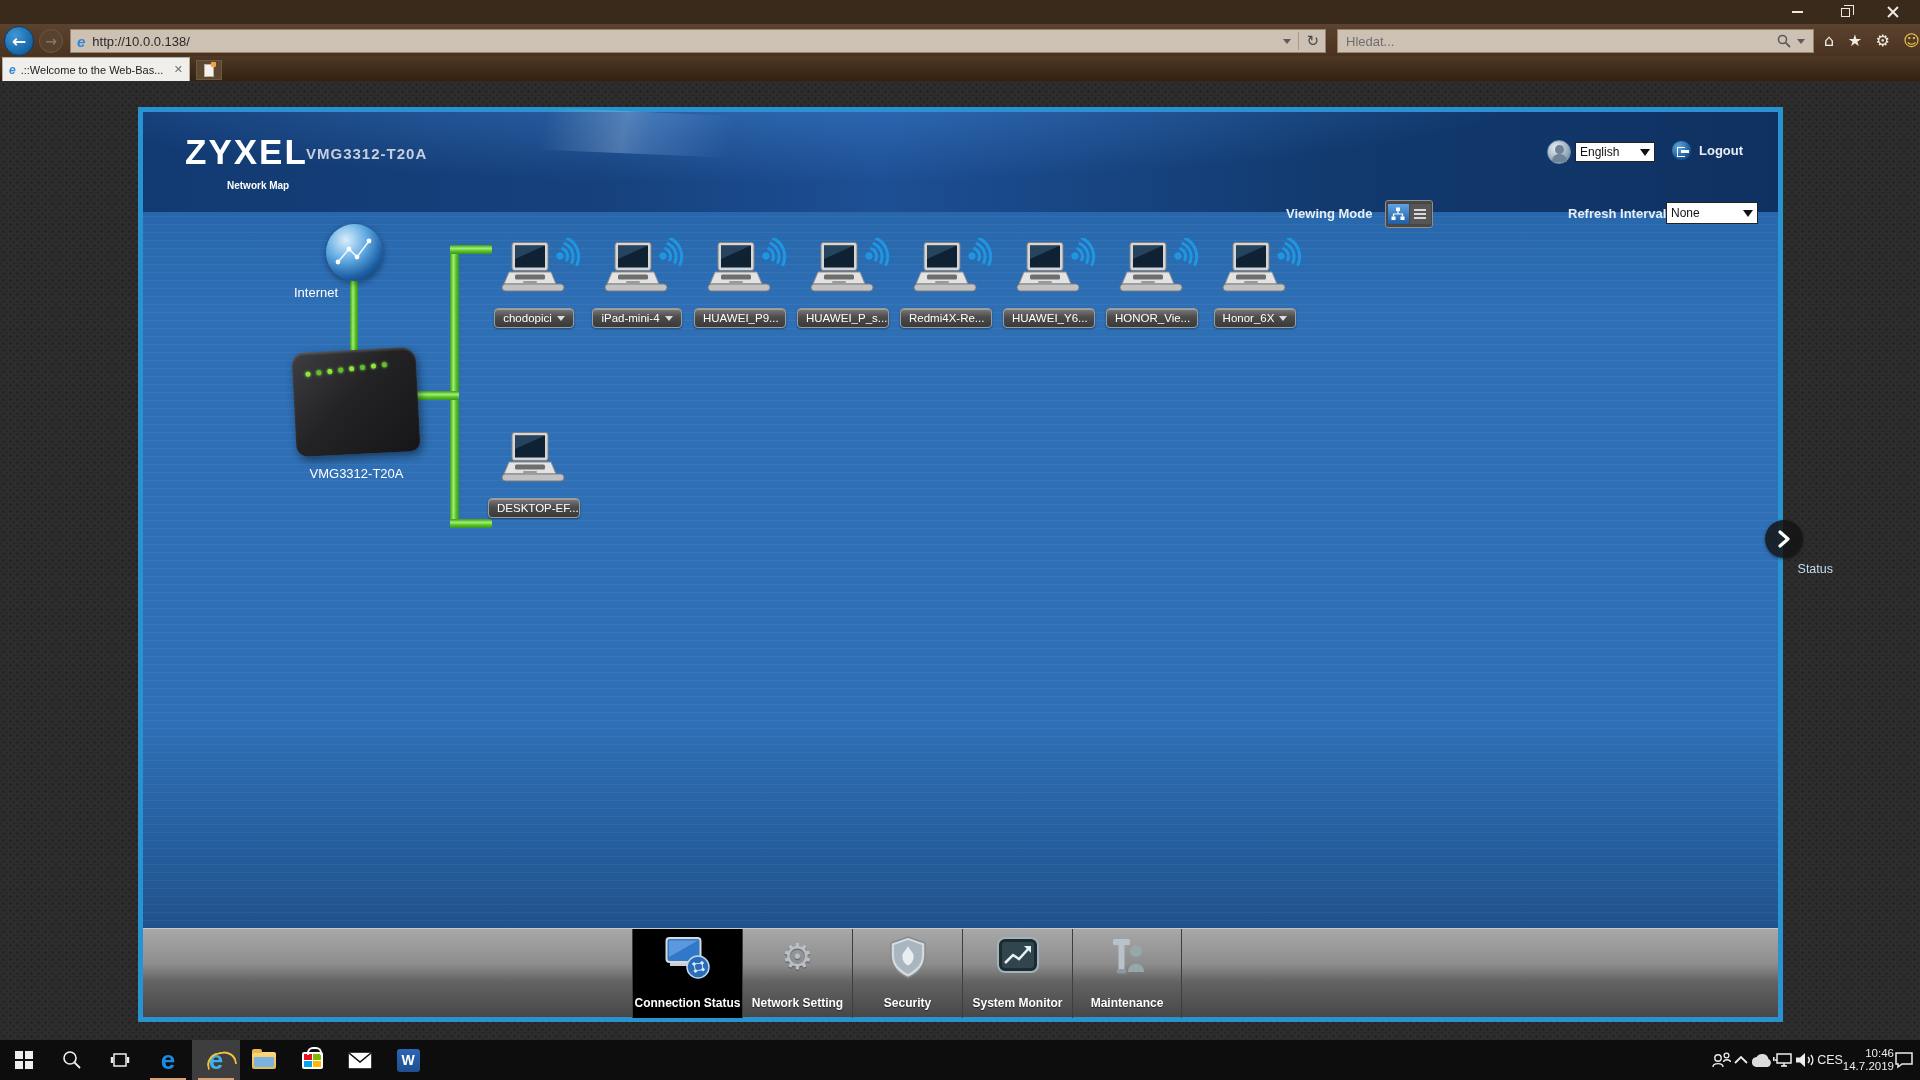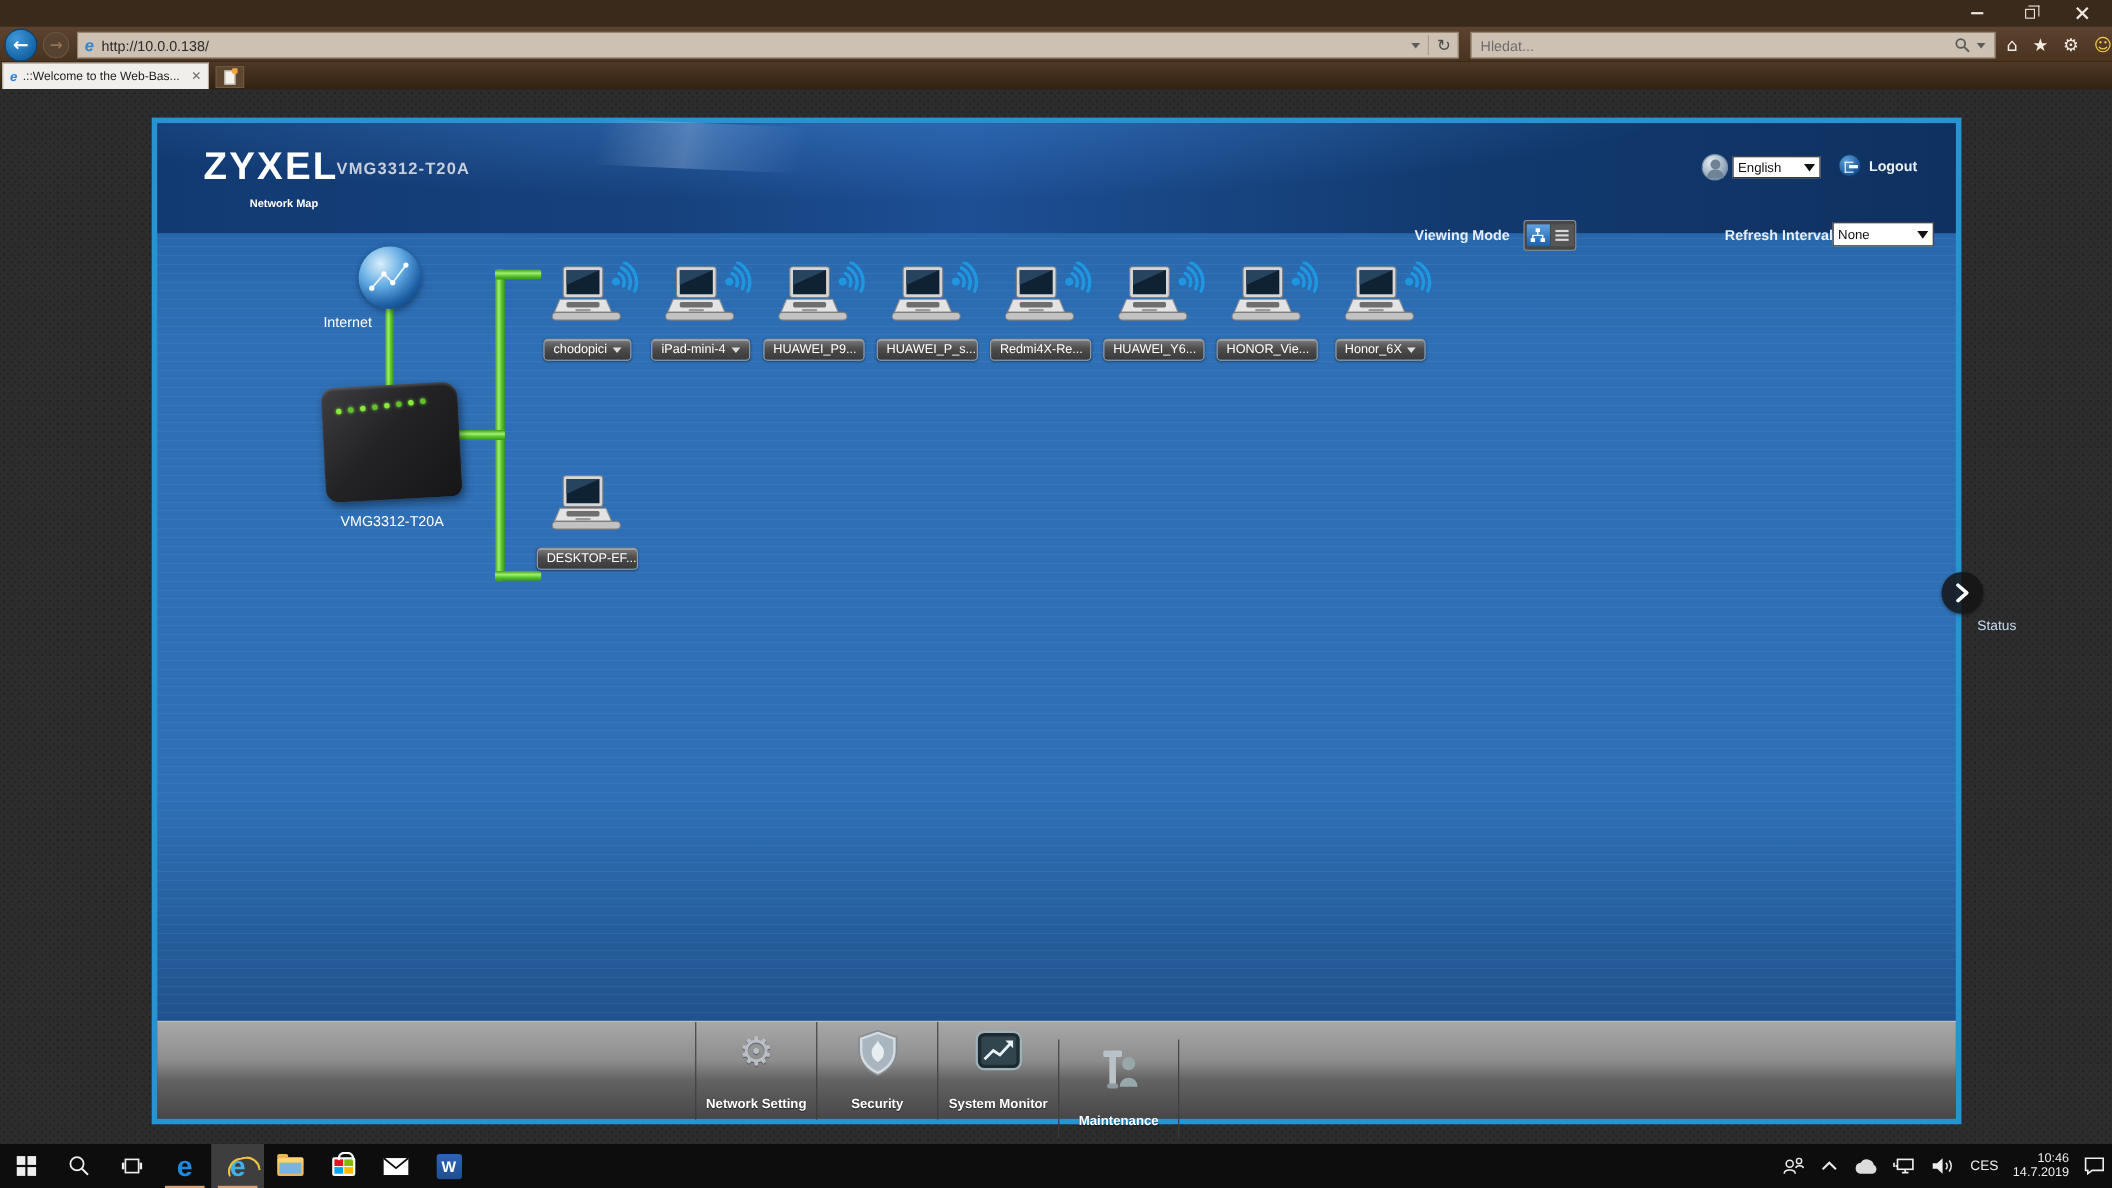--- a/index.html
+++ b/index.html
@@ -134,21 +134,21 @@
     display:flex; align-items:center; justify-content:center; box-shadow:0 1px 3px rgba(0,0,0,.5); }
   #statusLabel { margin-top:4px; color:#c4dcf2; font-size:12.5px; }
 
   
   #bottomnav { position:absolute; left:0; top:816px; width:1635px; height:89px;
     background:linear-gradient(#a8a8a8,#8d8d8d 40%,#636363 60%,#474747);
     border-top:1px solid #c9c9c9; }
   #navItems { position:absolute; left:489px; top:0; height:89px; display:flex; }
   .navitem { width:110px; height:89px; border-left:1px solid #3e3e3e; display:flex; flex-direction:column;
     align-items:center; justify-content:flex-start; padding-top:7px; }
-  .navitem:last-child { border-right:1px solid #3e3e3e;margin-top:16px; }
+  .navitem:last-child { border-right:1px solid #3e3e3e; }
   .navitem.active { background:#000; }
   .navitem .nlabel { margin-top:auto; margin-bottom:8px; color:#fff; font-size:12px; font-weight:bold;
     text-shadow:0 1px 1px rgba(0,0,0,.6); white-space:nowrap; }
   .gear-glyph { font-size:36px; color:#b9bfc6; line-height:42px; text-shadow:0 1px 1px rgba(0,0,0,.4); }
 
   
   #taskbar { position:absolute; left:0; top:1040px; width:1920px; height:40px; background:#0d0d0d; display:flex; }
   .tb-cell { width:48px; height:40px; display:flex; align-items:center; justify-content:center; position:relative; }
   .tb-underline::after { content:""; position:absolute; left:6px; bottom:0; width:36px; height:2px; background:#d8a273; }
   #ieCell { background:#3e3e3e; }
@@ -160,21 +160,21 @@
   .folder { width:24px; height:17px; background:linear-gradient(#ffd977,#e8b74f); border-radius:2px; position:relative; }
   .folder::before { content:""; position:absolute; left:0; top:-3px; width:10px; height:4px; background:#e8b74f; border-radius:2px 2px 0 0; }
   .folder::after { content:""; position:absolute; left:2px; top:5px; width:20px; height:10px; background:#7ab3e0; border-radius:1px; }
   .store-bag { width:21px; height:17px; background:#fff; border-radius:2px; position:relative; display:grid;
     grid-template-columns:8px 8px; grid-template-rows:6px 6px; gap:1px; padding:2px; }
   .store-bag::before { content:""; position:absolute; left:5px; top:-5px; width:11px; height:6px; border:2px solid #fff; border-bottom:none; border-radius:6px 6px 0 0; }
   .store-bag i:nth-child(1){background:#e81123;} .store-bag i:nth-child(2){background:#7fba00;}
   .store-bag i:nth-child(3){background:#00a4ef;} .store-bag i:nth-child(4){background:#ffb900;}
   .word-sq { width:23px; height:23px; background:linear-gradient(#2c65b5,#1f4e8f); border-radius:3px;
     color:#fff; font-weight:bold; font-size:14px; display:flex; align-items:center; justify-content:center; }
-  #tray { margin-left:auto; display:flex; align-items:center; gap:13px; padding-right:6px; color:#ececec; }
+  #tray { margin-left:auto; display:flex; align-items:center; padding-right:6px; color:#ececec; }
   #trayLang { font-size:12.5px; }
   #trayClock { font-size:11.5px; text-align:right; line-height:13px; }
 </style>
 </head>
 <body>
 
 <div id="titlebar">
   <div class="winbtn" style="left:1774px;">
       <div class="minus-bar"></div>
     </div>
@@ -522,20 +522,36 @@
       <div id="statusCircle">
         <svg width="14" height="18" viewBox="0 0 14 18">
             <polyline points="3,2 11,9 3,16" fill="none" stroke="#fff" stroke-width="3.2" stroke-linecap="round" stroke-linejoin="round"></polyline>
           </svg>
       </div>
       <div id="statusLabel">Status</div>
     </div>
 
     <div id="bottomnav">
       <div id="navItems">
+        <div class="navitem active">
+          <svg width="46" height="44" viewBox="0 0 46 44">
+            <rect x="1.5" y="2" width="34" height="24" rx="3" fill="#3178c8" stroke="#d9d9d9" stroke-width="2"></rect>
+            <polygon points="4,4.5 33,4.5 4,21" fill="#5b99de"></polygon>
+            <rect x="5" y="27" width="27" height="3" fill="#cfcfcf"></rect>
+            <circle cx="33" cy="31" r="11" fill="#2a6cb8" stroke="#bcd6ef" stroke-width="1.5"></circle>
+            <g stroke="#cfe4f8" stroke-width="1" fill="#fff">
+              <circle cx="29" cy="28" r="1.3"></circle>
+                <circle cx="37" cy="27" r="1.3"></circle>
+              <circle cx="30.5" cy="35" r="1.3"></circle>
+                <circle cx="38" cy="33.5" r="1.3"></circle>
+              <path d="M29 28 L37 27 L38 33.5 L30.5 35 Z" fill="none"></path>
+            </g>
+          </svg>
+          <span class="nlabel">Connection Status</span>
+        </div>
         <div class="navitem">
           <span class="gear-glyph glyph">⚙</span>
           <span class="nlabel">Network Setting</span>
         </div>
         <div class="navitem">
           <svg width="40" height="43" viewBox="0 0 40 43">
             <path d="M20 1 L37 7 V19 C37 30 30 37 20 41.5 C10 37 3 30 3 19 V7 Z" fill="#d4dade" stroke="#848b90" stroke-width="1.5"></path>
             <path d="M20 4 L34 9 V19 C34 28 28 34 20 38 C12 34 6 28 6 19 V9 Z" fill="#a9b6bf"></path>
             <path d="M20 10 C22 15 26.5 16 25.5 22 C25 26 22 28.5 20 29.5 C18 28.5 15 26 14.5 22 C13.5 16 18 15 20 10 Z" fill="#e9eef1"></path>
           </svg>

